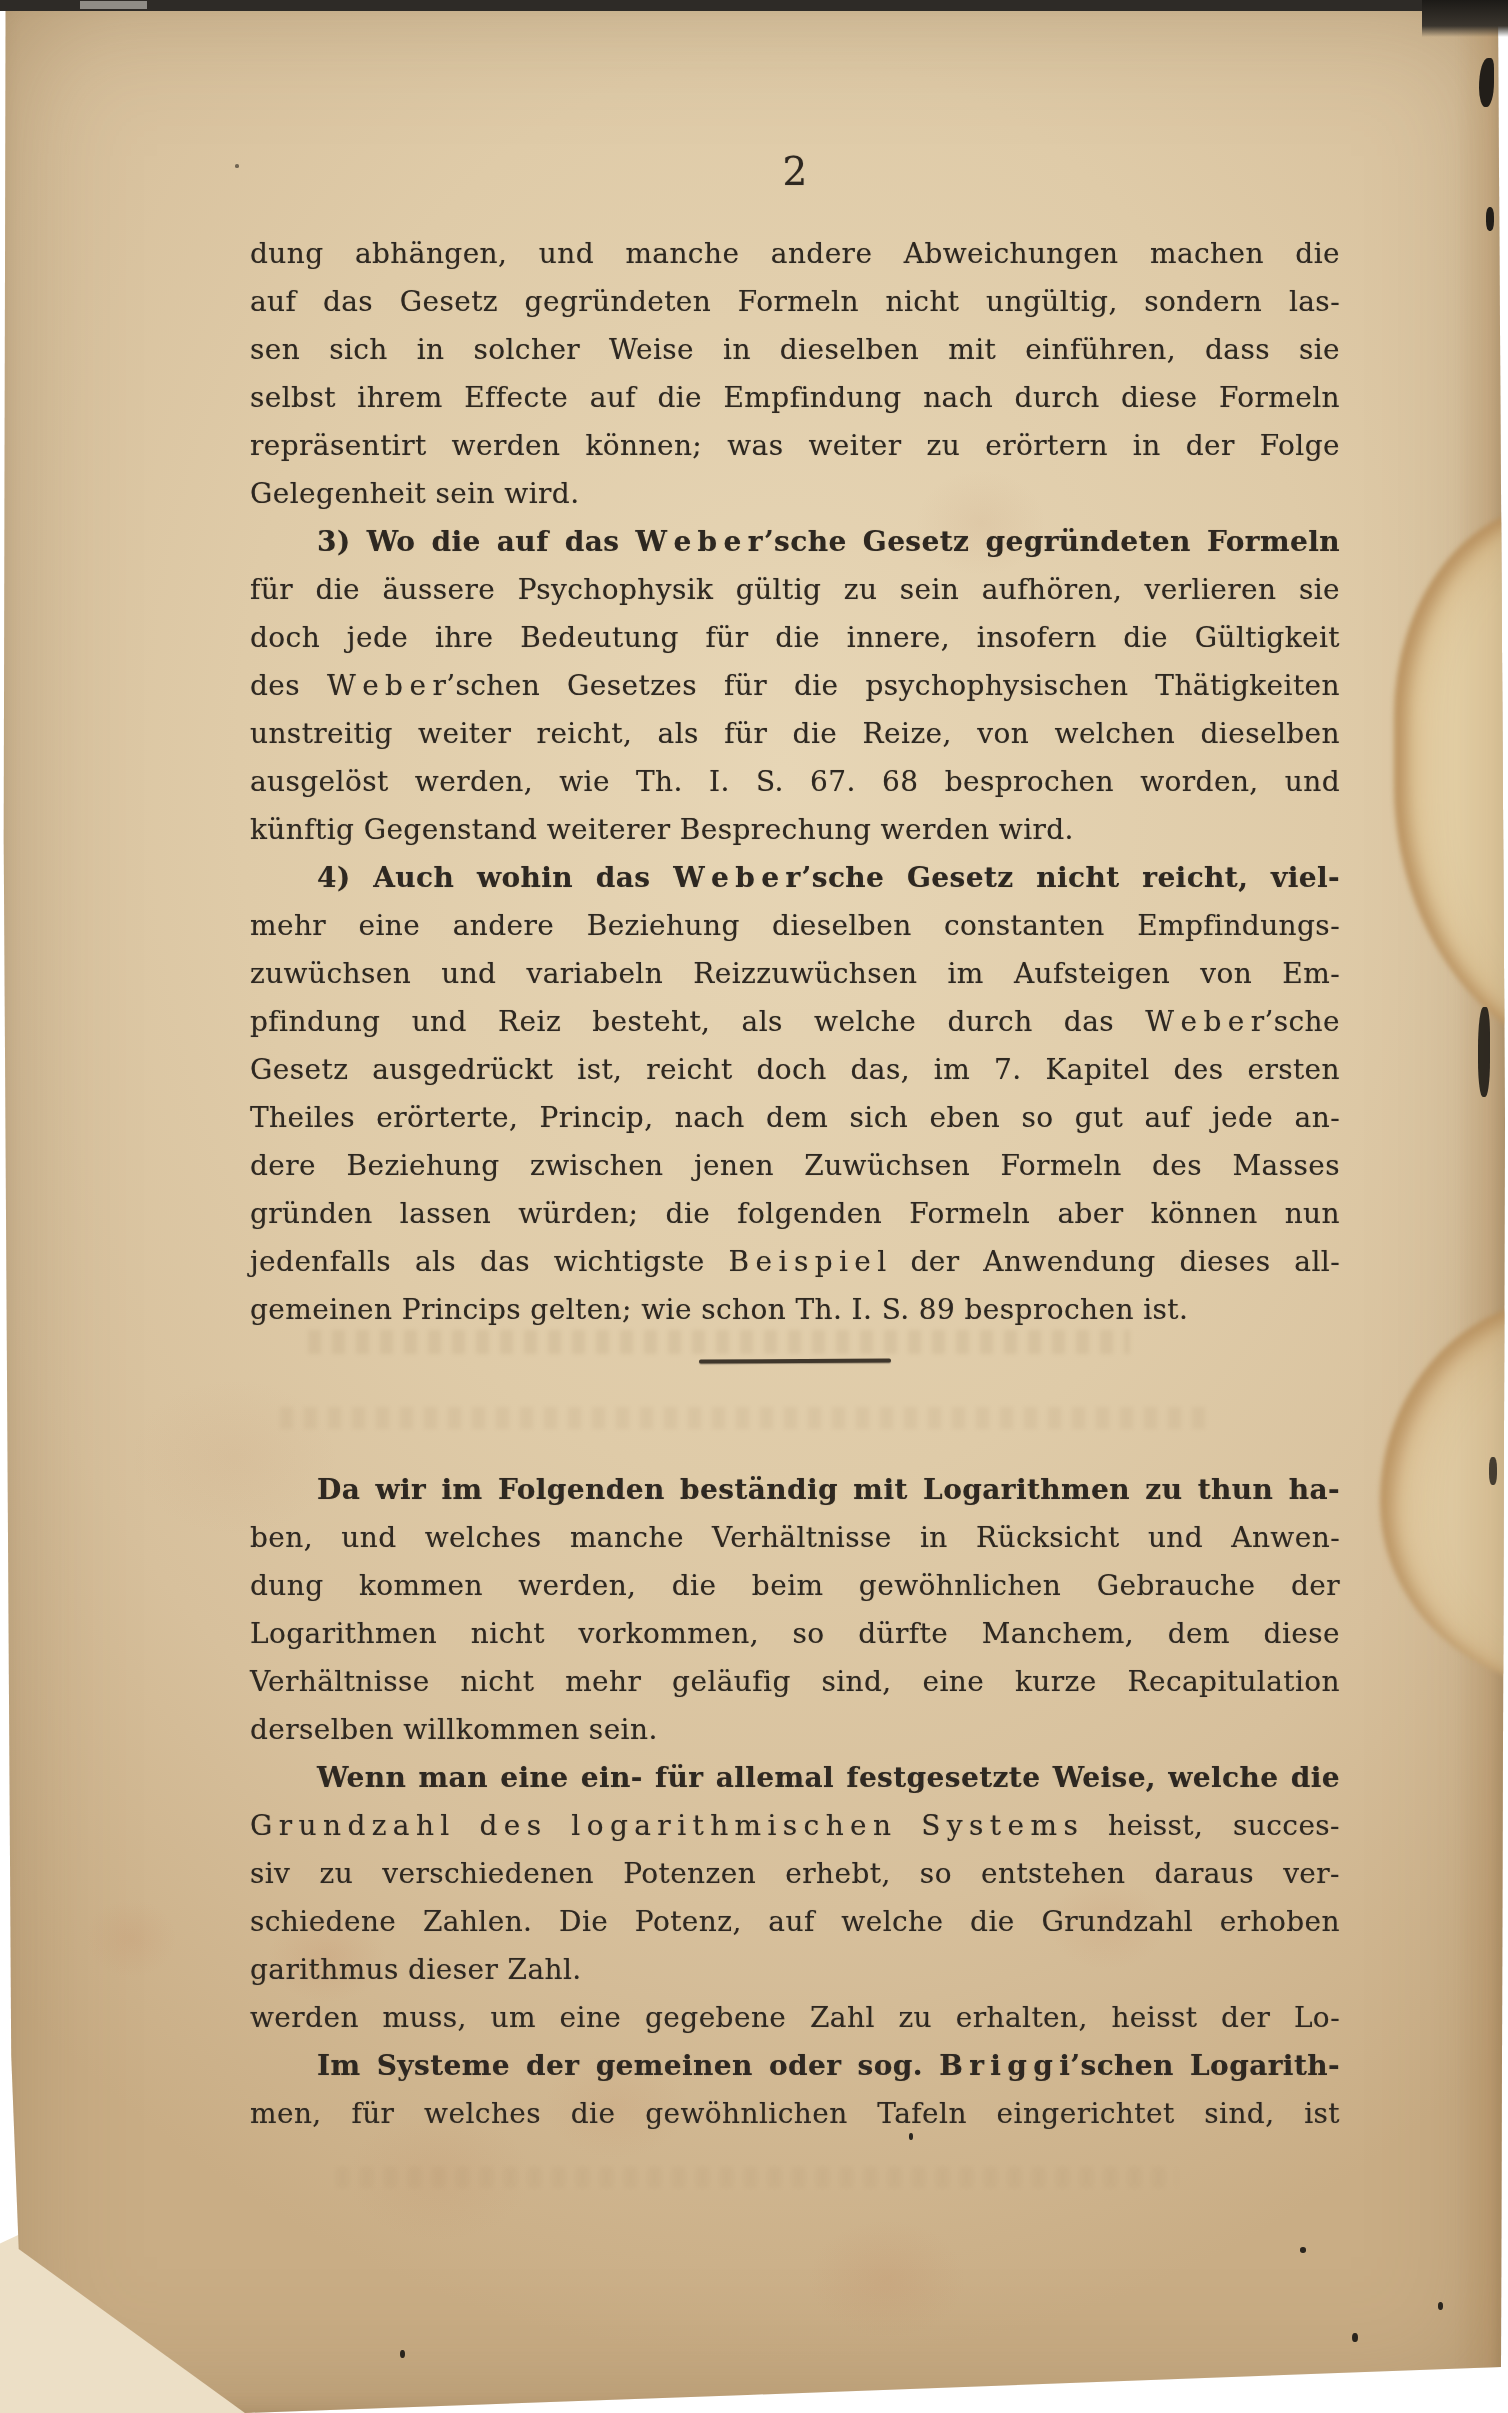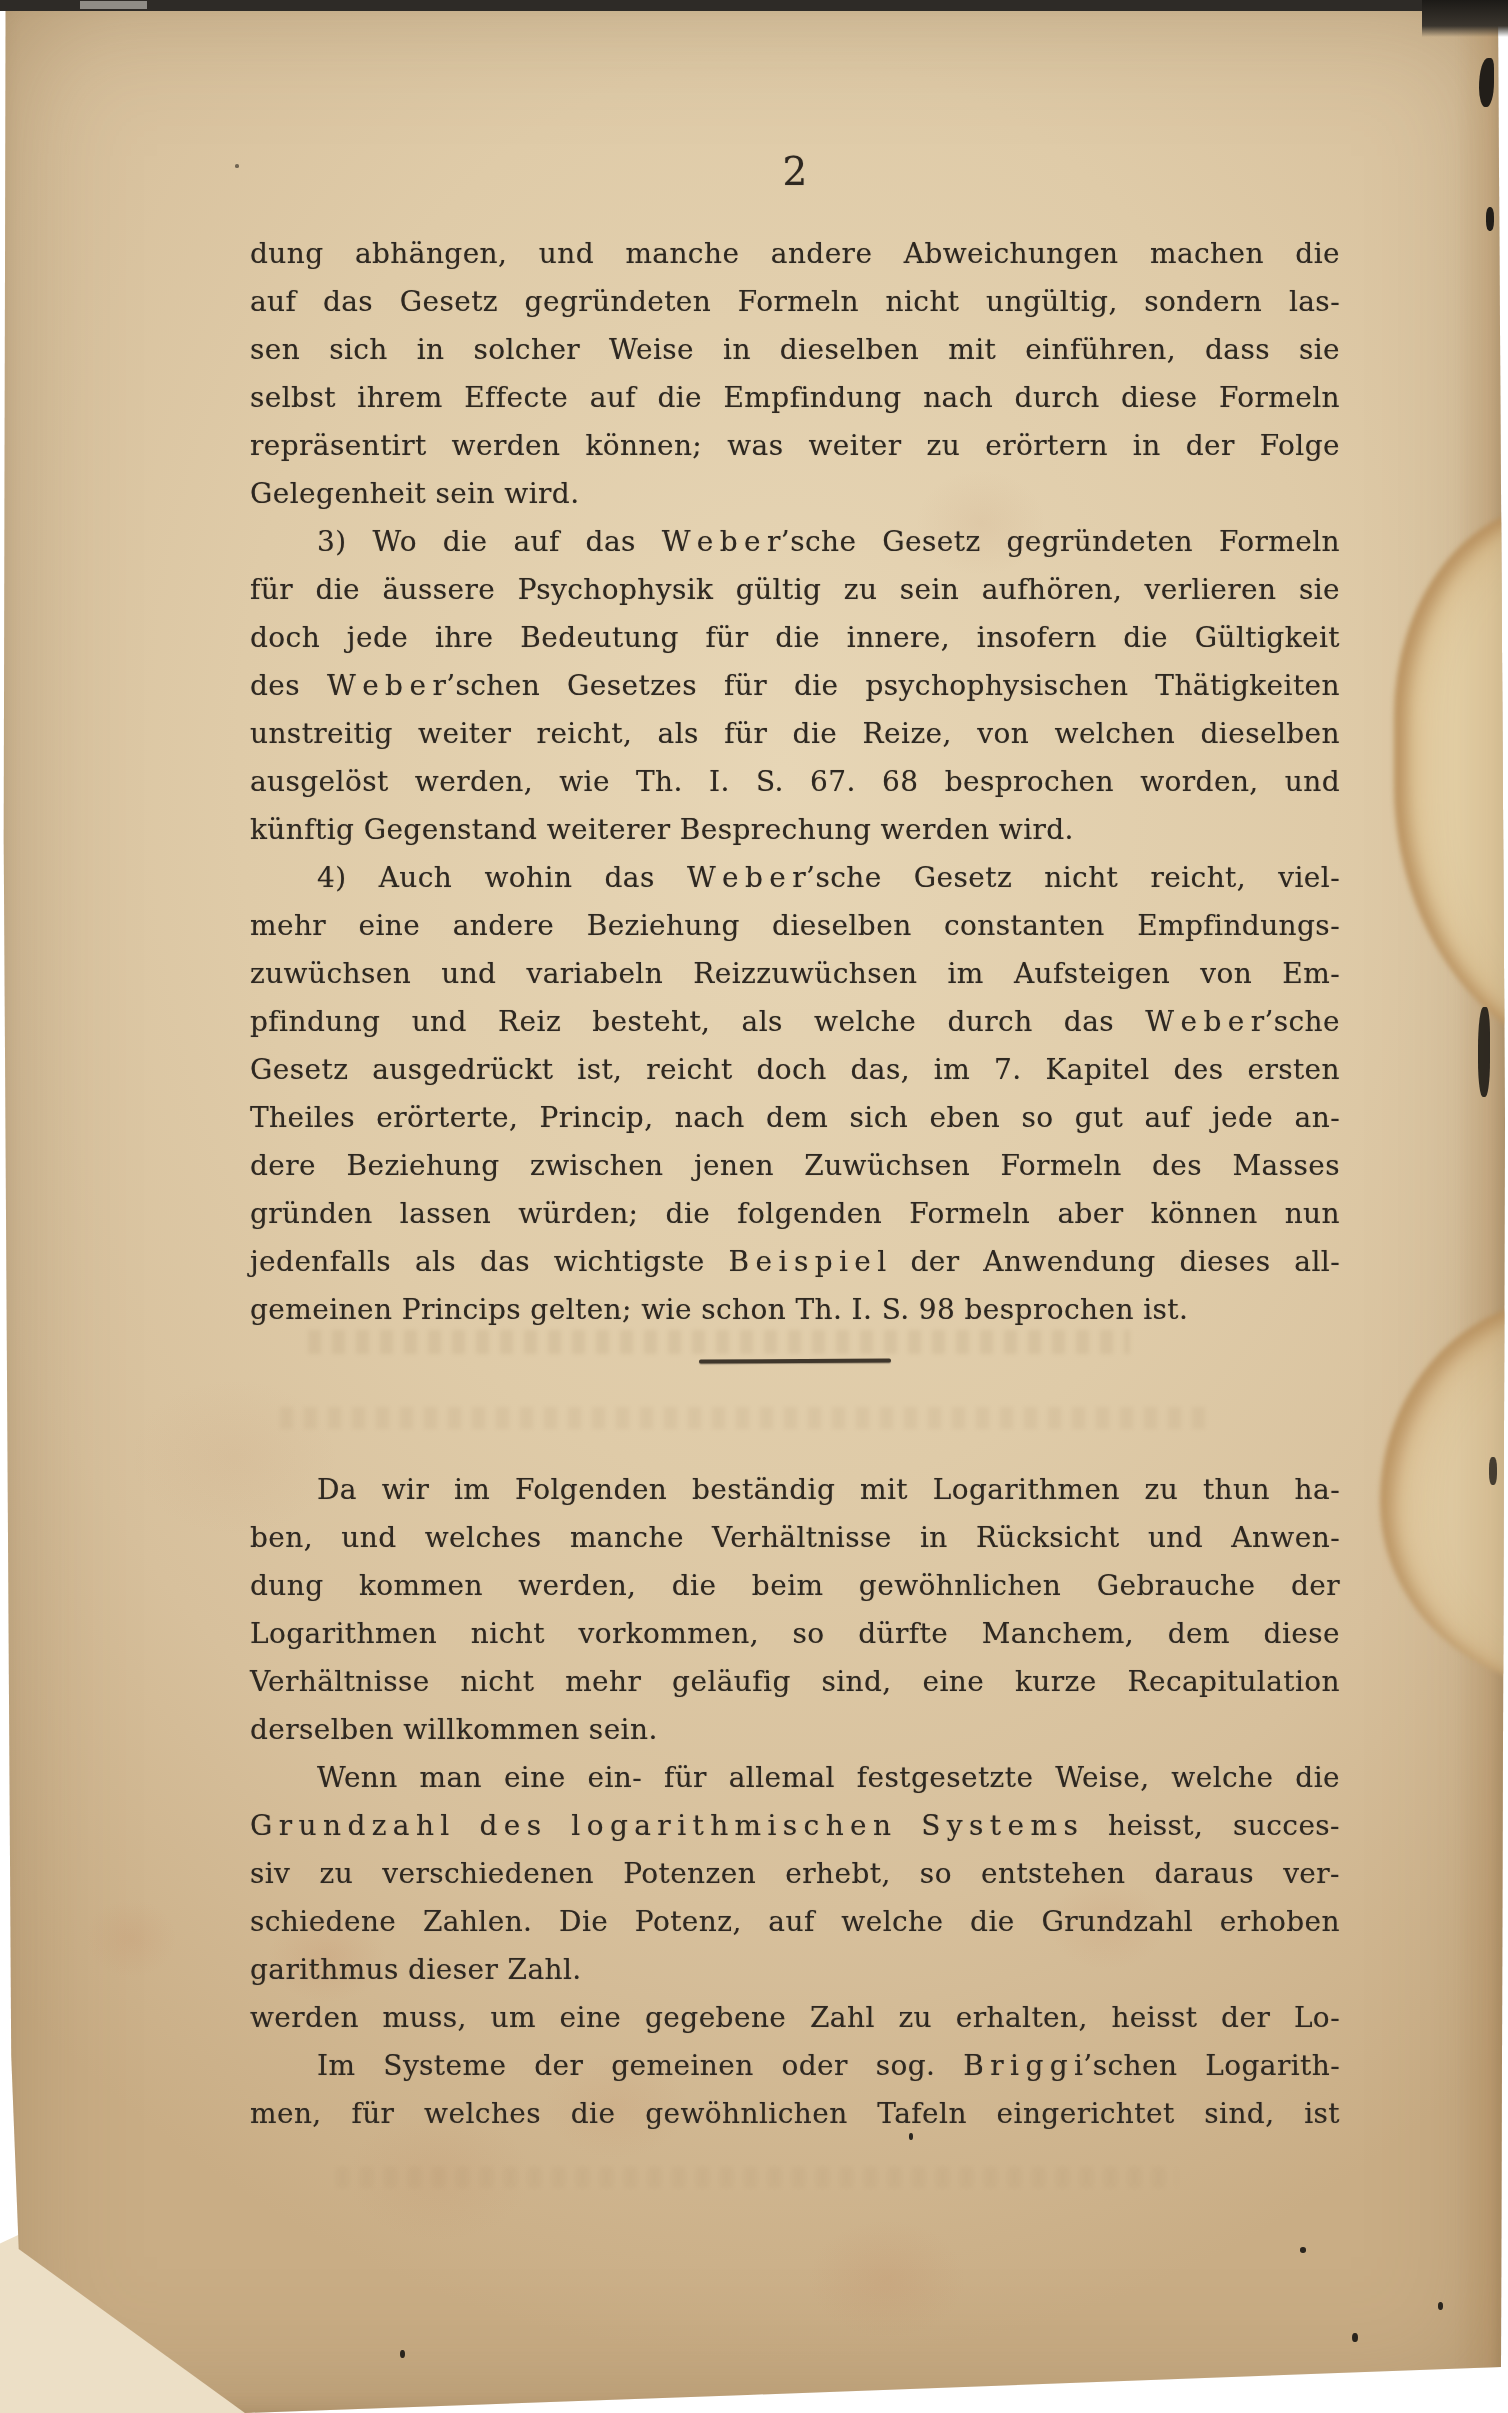--- a/index.html
+++ b/index.html
@@ -108,21 +108,21 @@
     letter-spacing:0.4px;
     text-shadow:0 0 0.9px rgba(46,40,33,.40);
   }
   .paragraph{margin:0;}
   .line{
     height:48px;line-height:48px;white-space:nowrap;
     text-align:justify;text-align-last:justify;
     overflow:visible;
   }
   .line.last{text-align-last:left;}
-  .line.indent{text-indent:67px;}
+  .line.indent{text-indent:67px;font-weight:bold;}
   .divider-gap{height:107px;}
   .divider-gap .rule{
     width:192px;height:3.7px;margin:25px auto 0;
     background:#3f372c;border-radius:1.9px;
     transform:rotate(-.3deg);
     box-shadow:0 0.9px 0.9px rgba(63,55,44,.4);
   }
 </style>
 </head>
 <body>
@@ -163,21 +163,21 @@
         <div class="paragraph">
           <div class="line indent">4) Auch wohin das W e b e r’sche Gesetz nicht reicht, viel-</div>
           <div class="line">mehr eine andere Beziehung dieselben constanten Empfindungs-</div>
           <div class="line">zuwüchsen und variabeln Reizzuwüchsen im Aufsteigen von Em-</div>
           <div class="line">pfindung und Reiz besteht, als welche durch das W e b e r’sche</div>
           <div class="line">Gesetz ausgedrückt ist, reicht doch das, im 7. Kapitel des ersten</div>
           <div class="line">Theiles erörterte, Princip, nach dem sich eben so gut auf jede an-</div>
           <div class="line">dere Beziehung zwischen jenen Zuwüchsen Formeln des Masses</div>
           <div class="line">gründen lassen würden; die folgenden Formeln aber können nun</div>
           <div class="line">jedenfalls als das wichtigste B e i s p i e l der Anwendung dieses all-</div>
-          <div class="line last">gemeinen Princips gelten; wie schon Th. I. S. 98 besprochen ist.</div>
+          <div class="line last">gemeinen Princips gelten; wie schon Th. I. S. 89 besprochen ist.</div>
         </div>
         <div class="divider-gap">
           <div class="rule"></div>
         </div>
         <div class="paragraph">
           <div class="line indent">Da wir im Folgenden beständig mit Logarithmen zu thun ha-</div>
           <div class="line">ben, und welches manche Verhältnisse in Rücksicht und Anwen-</div>
           <div class="line">dung kommen werden, die beim gewöhnlichen Gebrauche der</div>
           <div class="line">Logarithmen nicht vorkommen, so dürfte Manchem, dem diese</div>
           <div class="line">Verhältnisse nicht mehr geläufig sind, eine kurze Recapitulation</div>

